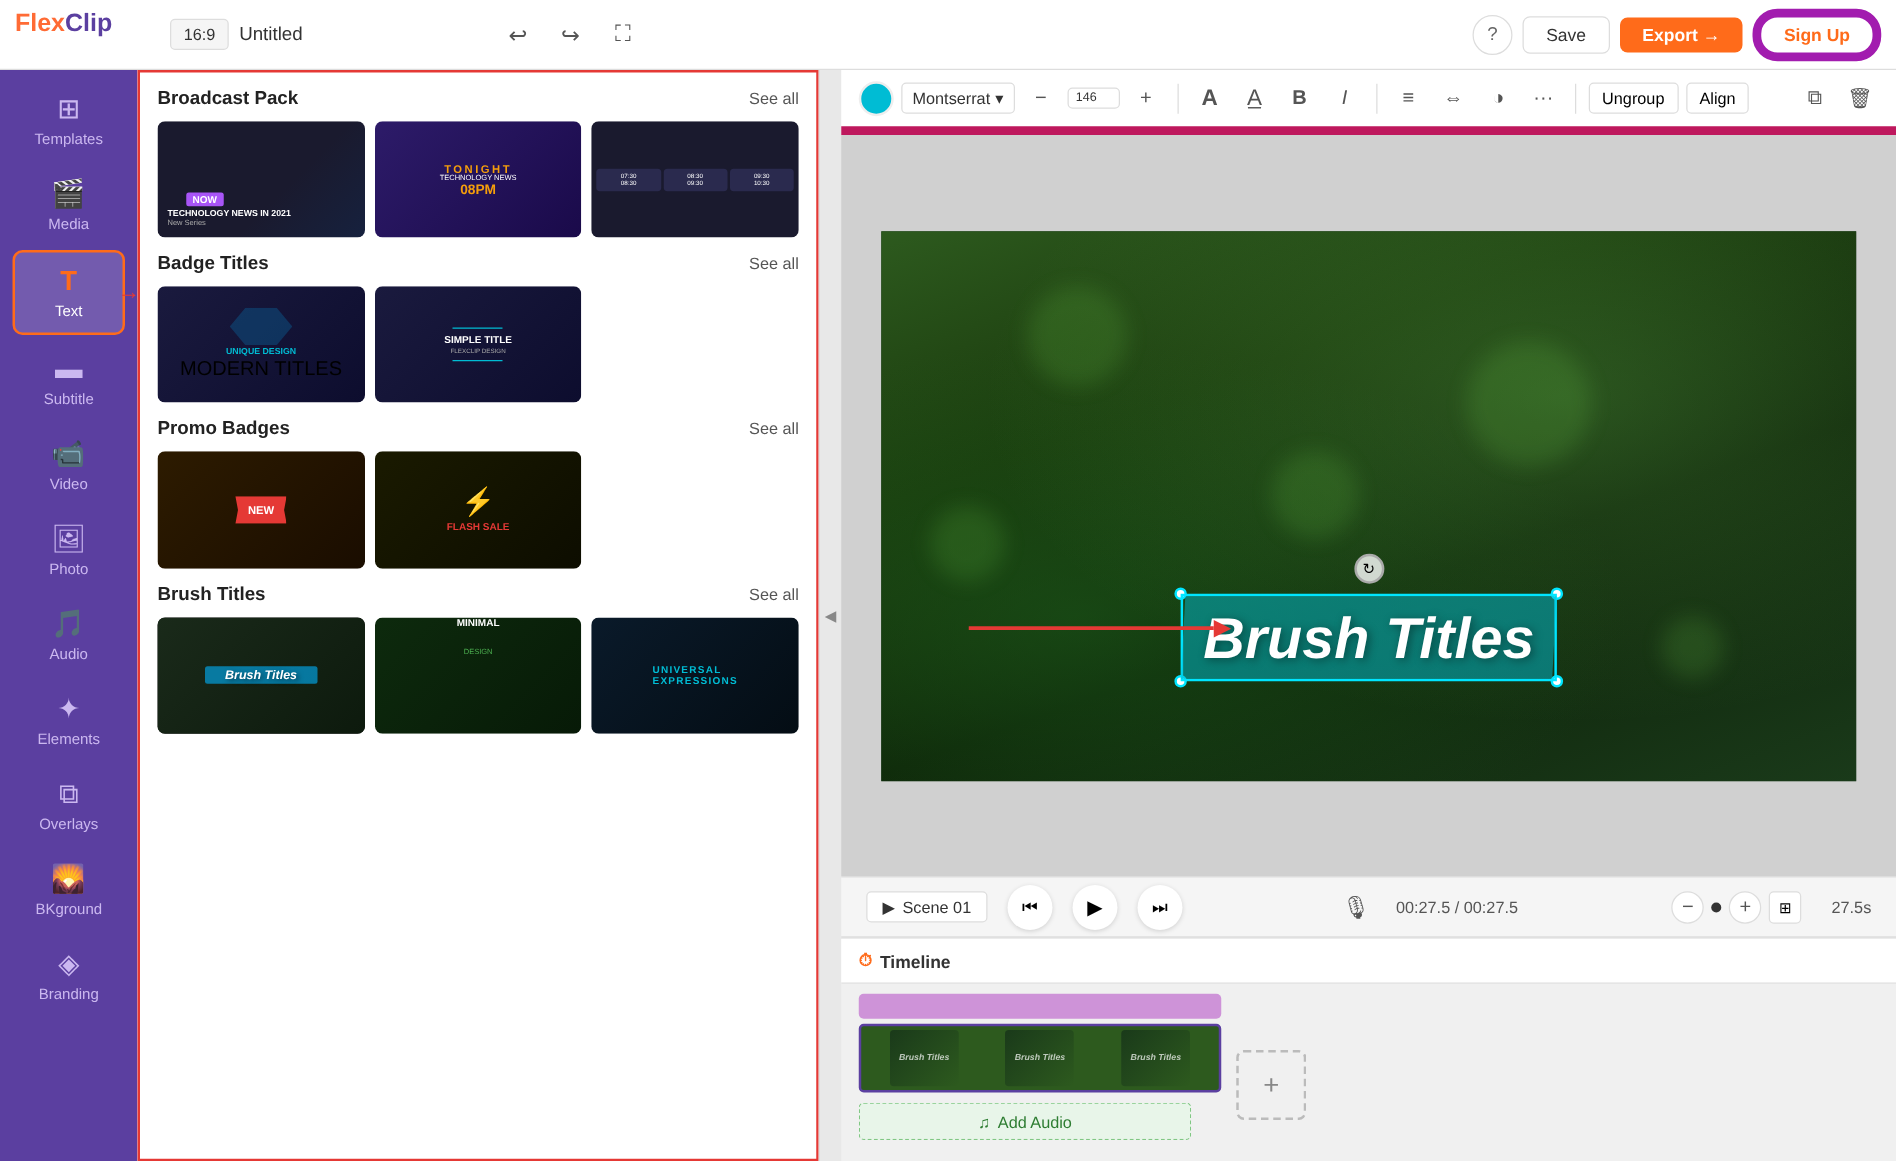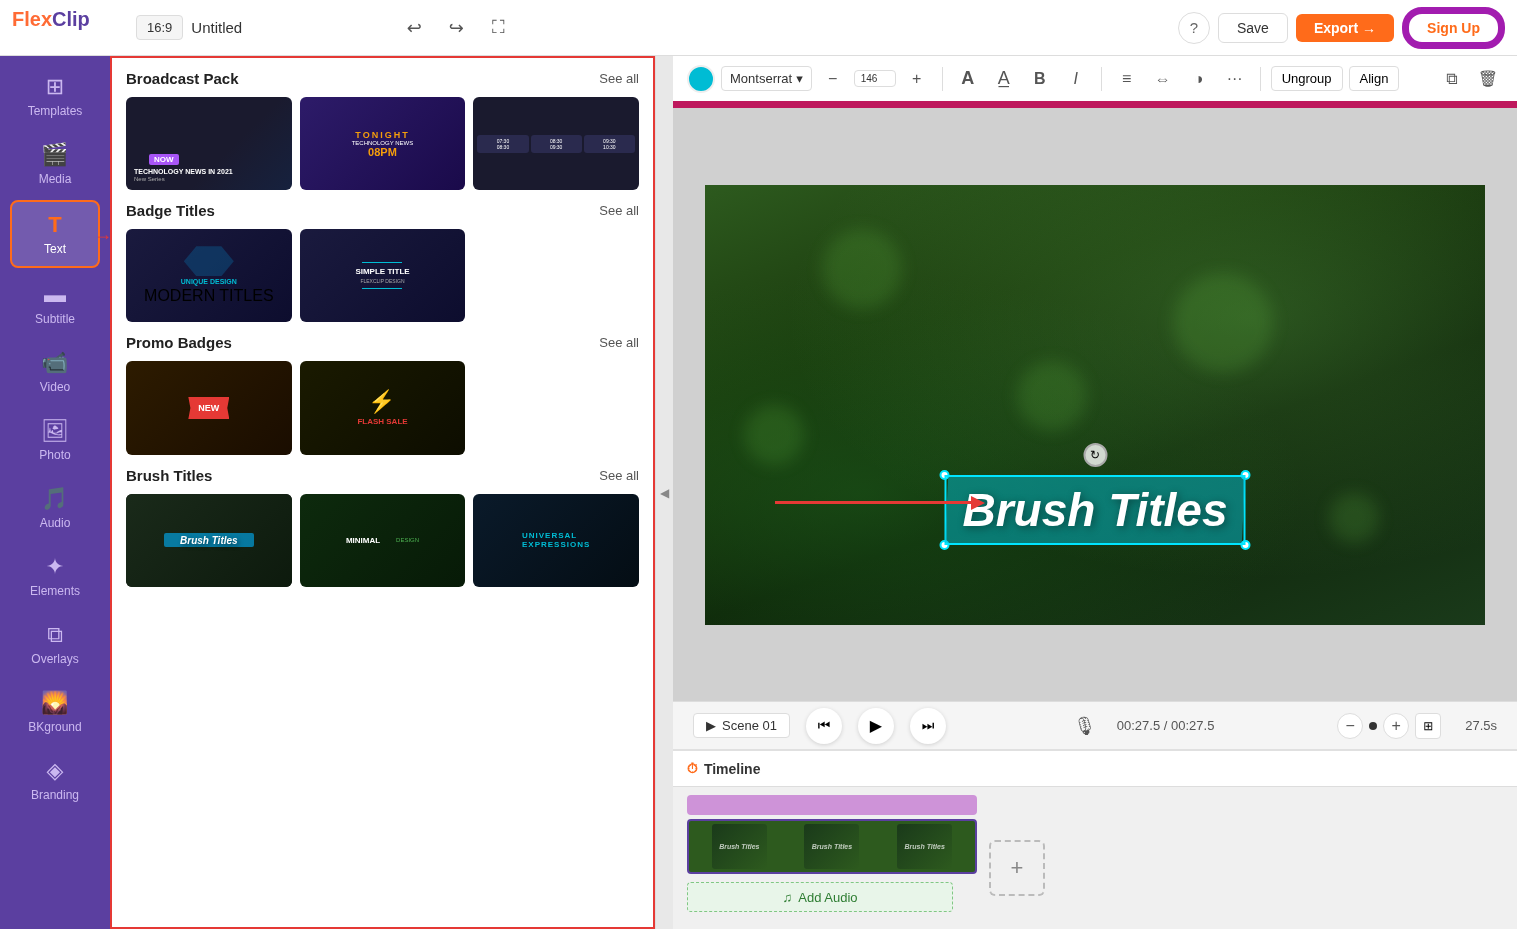--- a/index.html
+++ b/index.html
@@ -340,22 +340,22 @@
     .thumb-brush-1 .brush-bg {
       position: absolute;
       background: rgba(0,180,255,0.6);
       height: 14px; width: 90px;
       top: 50%; left: 50%; transform: translate(-50%,-50%);
       border-radius: 2px;
     }
 
     .thumb-brush-2 {
       background: linear-gradient(135deg, #0d2a0d, #071a07);
-      display: flex; align-items: center; justify-content: center;
-      gap: 16px;
+      display: flex; align-items: center; 
+      flex-direction: column; gap: 16px;
     }
     .thumb-brush-2 .brush-title { color: #fff; font-size: 8px; font-weight: 700; }
     .thumb-brush-2 .brush-acc { color: #4caf50; font-size: 6px; }
 
     .thumb-brush-3 {
       background: linear-gradient(135deg, #0a1a2a, #040d14);
       display: flex; align-items: center; justify-content: center;
     }
     .thumb-brush-3 .univ { color: #00bcd4; font-size: 8px; font-weight: 700; letter-spacing: 1px; }
 

